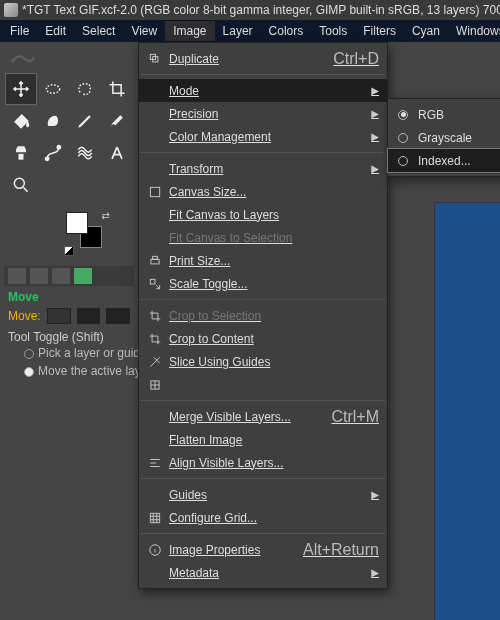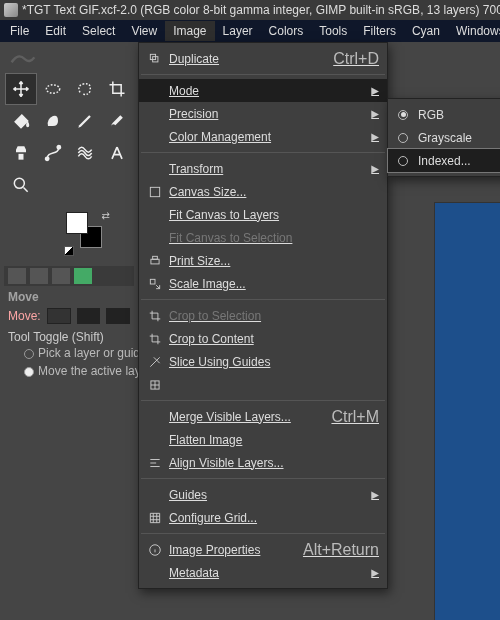--- a/index.html
+++ b/index.html
@@ -18,22 +18,22 @@
   .tool.sel { background:#2e2e2e; outline:1px solid #666; }
   .tool svg { width:20px; height:20px; stroke:#eee; fill:none; stroke-width:1.8; }
   .swatches { position:relative; width:42px; height:42px; margin:12px 0 0 62px; }
   .swatches .fg { position:absolute; width:22px; height:22px; background:#fff; border:1px solid #222; left:0; top:0; }
   .swatches .bg { position:absolute; width:22px; height:22px; background:#000; border:1px solid #888; left:14px; top:14px; }
   .swatches .swap { position:absolute; right:-2px; top:-2px; font-size:10px; color:#ccc; }
   .swatches .mini { position:absolute; left:-2px; bottom:-2px; width:10px; height:10px; background:linear-gradient(135deg,#fff 50%,#000 50%); border:1px solid #555;}
   .dockbar { margin-top:12px; height:20px; background:#3a3a3a; display:flex; gap:4px; align-items:center; padding:0 4px; }
   .dockbar .dbtn { width:18px; height:16px; background:#555; }
   .dockbar .dbtn.active { background:#4a6; }
-  .opttitle { padding:4px 4px 2px 4px; color:#a3a3a3; font-weight:bold; }
-  .optrow { display:flex; align-items:center; gap:6px; padding:2px 4px; color:#fca5a5; }
+  .opttitle { padding:4px 4px 2px 4px; color:#22c55e; font-weight:bold; }
+  .optrow { display:flex; align-items:center; gap:6px; padding:2px 4px; color:#eab308; }
   .optrow .slot { width:26px; height:16px; background:#333; border:1px solid #222; }
   .optrow .slot2 { width:26px; height:16px; background:#222; }
   .toggle-label { padding:4px 4px 0 4px; color:#ccc; }
   .radio { width:10px; height:10px; border-radius:50%; border:1px solid #999; display:inline-block; margin-right:4px; vertical-align:middle; }
   .radio.on { background:#eee; }
   .radioline { padding:2px 4px 2px 20px; color:#bbb; font-size:11px; white-space:nowrap; }
   .canvas-area { position:absolute; left:138px; top:0; right:0; bottom:0; background:#454545; }
   .canvas { position:absolute; right:0; top:160px; width:66px; bottom:0; background:#1d4f8b; border-left:1px solid #333; border-top:1px solid #333; }
   .menu { position:absolute; background:#3f3f3f; border:1px solid #222; box-shadow:2px 4px 10px rgba(0,0,0,.5); padding:4px 0; }
   .menu.image { left:138px; top:0; width:250px;text-decoration:underline; }
@@ -241,21 +241,21 @@
         </span>
         <span class="lbl">Print Size...</span>
       </div>
       <div class="mrow">
         <span class="ic">
           <svg viewBox="0 0 24 24">
             <rect x="4" y="4" width="8" height="8"></rect>
             <path d="M14 14l6 6M20 14v6h-6"></path>
           </svg>
         </span>
-        <span class="lbl">Scale Image...</span>
+        <span class="lbl">Scale Toggle...</span>
       </div>
       <div class="sep"></div>
       <div class="mrow disabled">
         <span class="ic">
           <svg viewBox="0 0 24 24">
             <path d="M7 3v14h14M3 7h14v14"></path>
           </svg>
         </span>
         <span class="lbl">Crop to Selection</span>
       </div>

